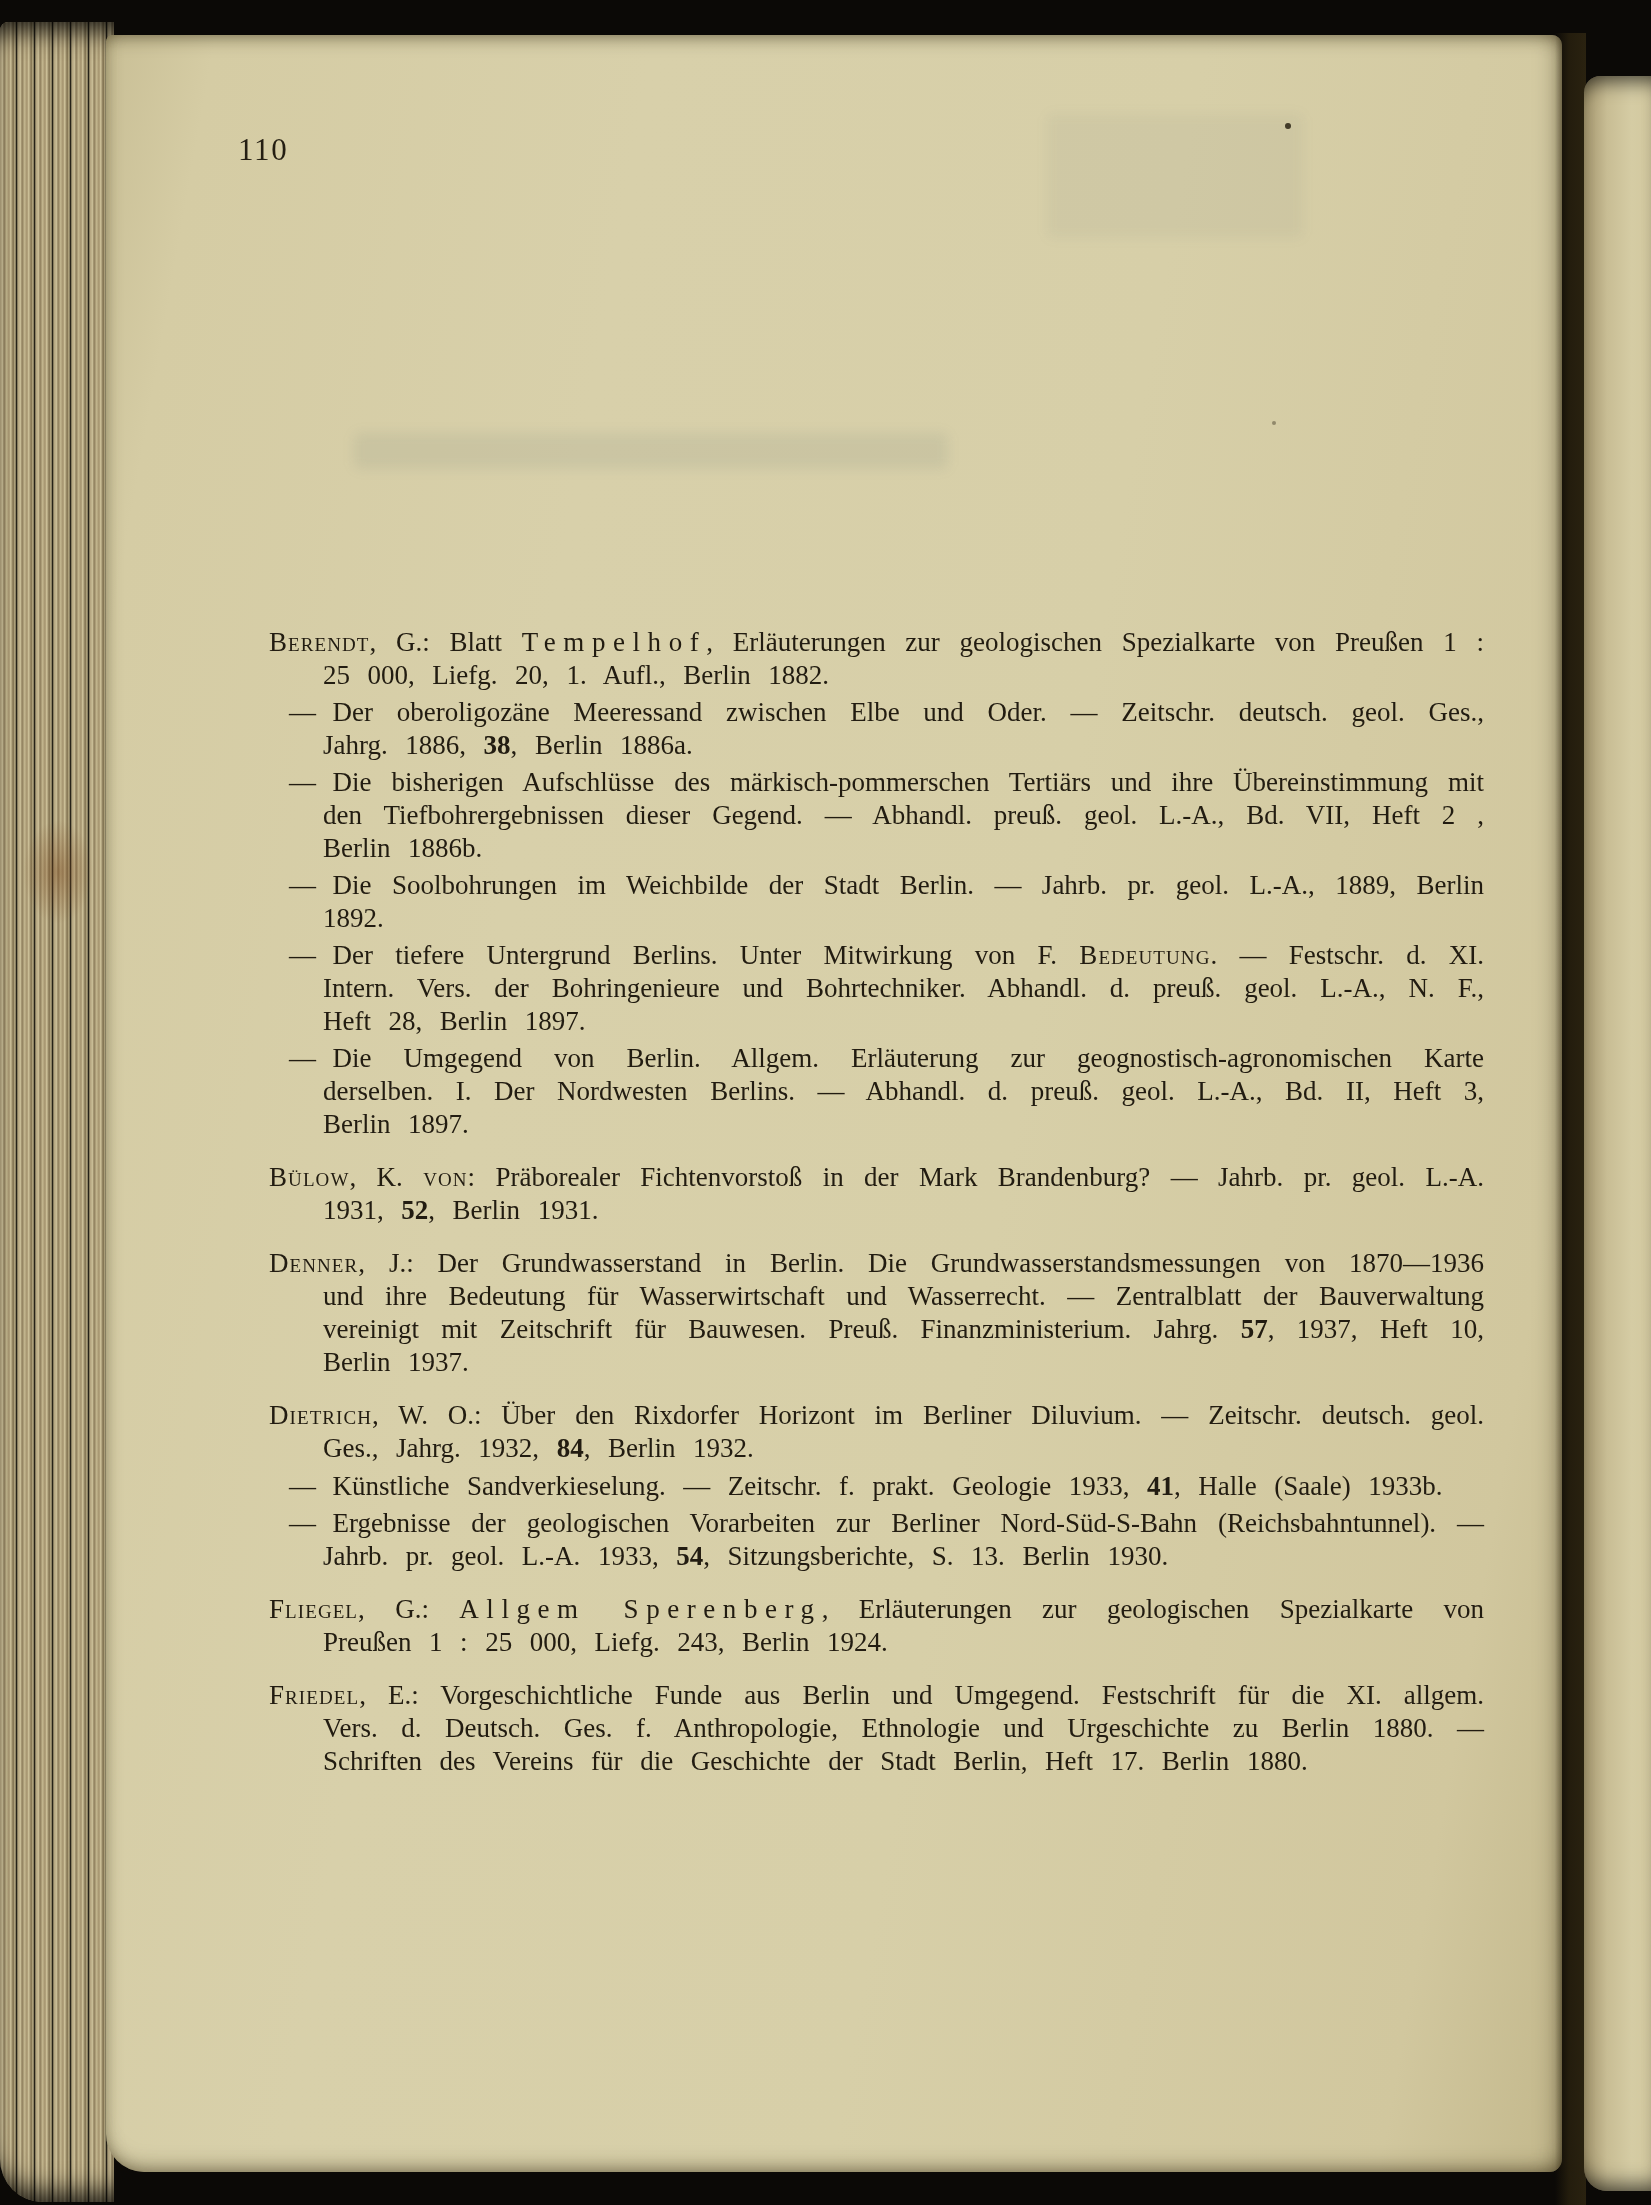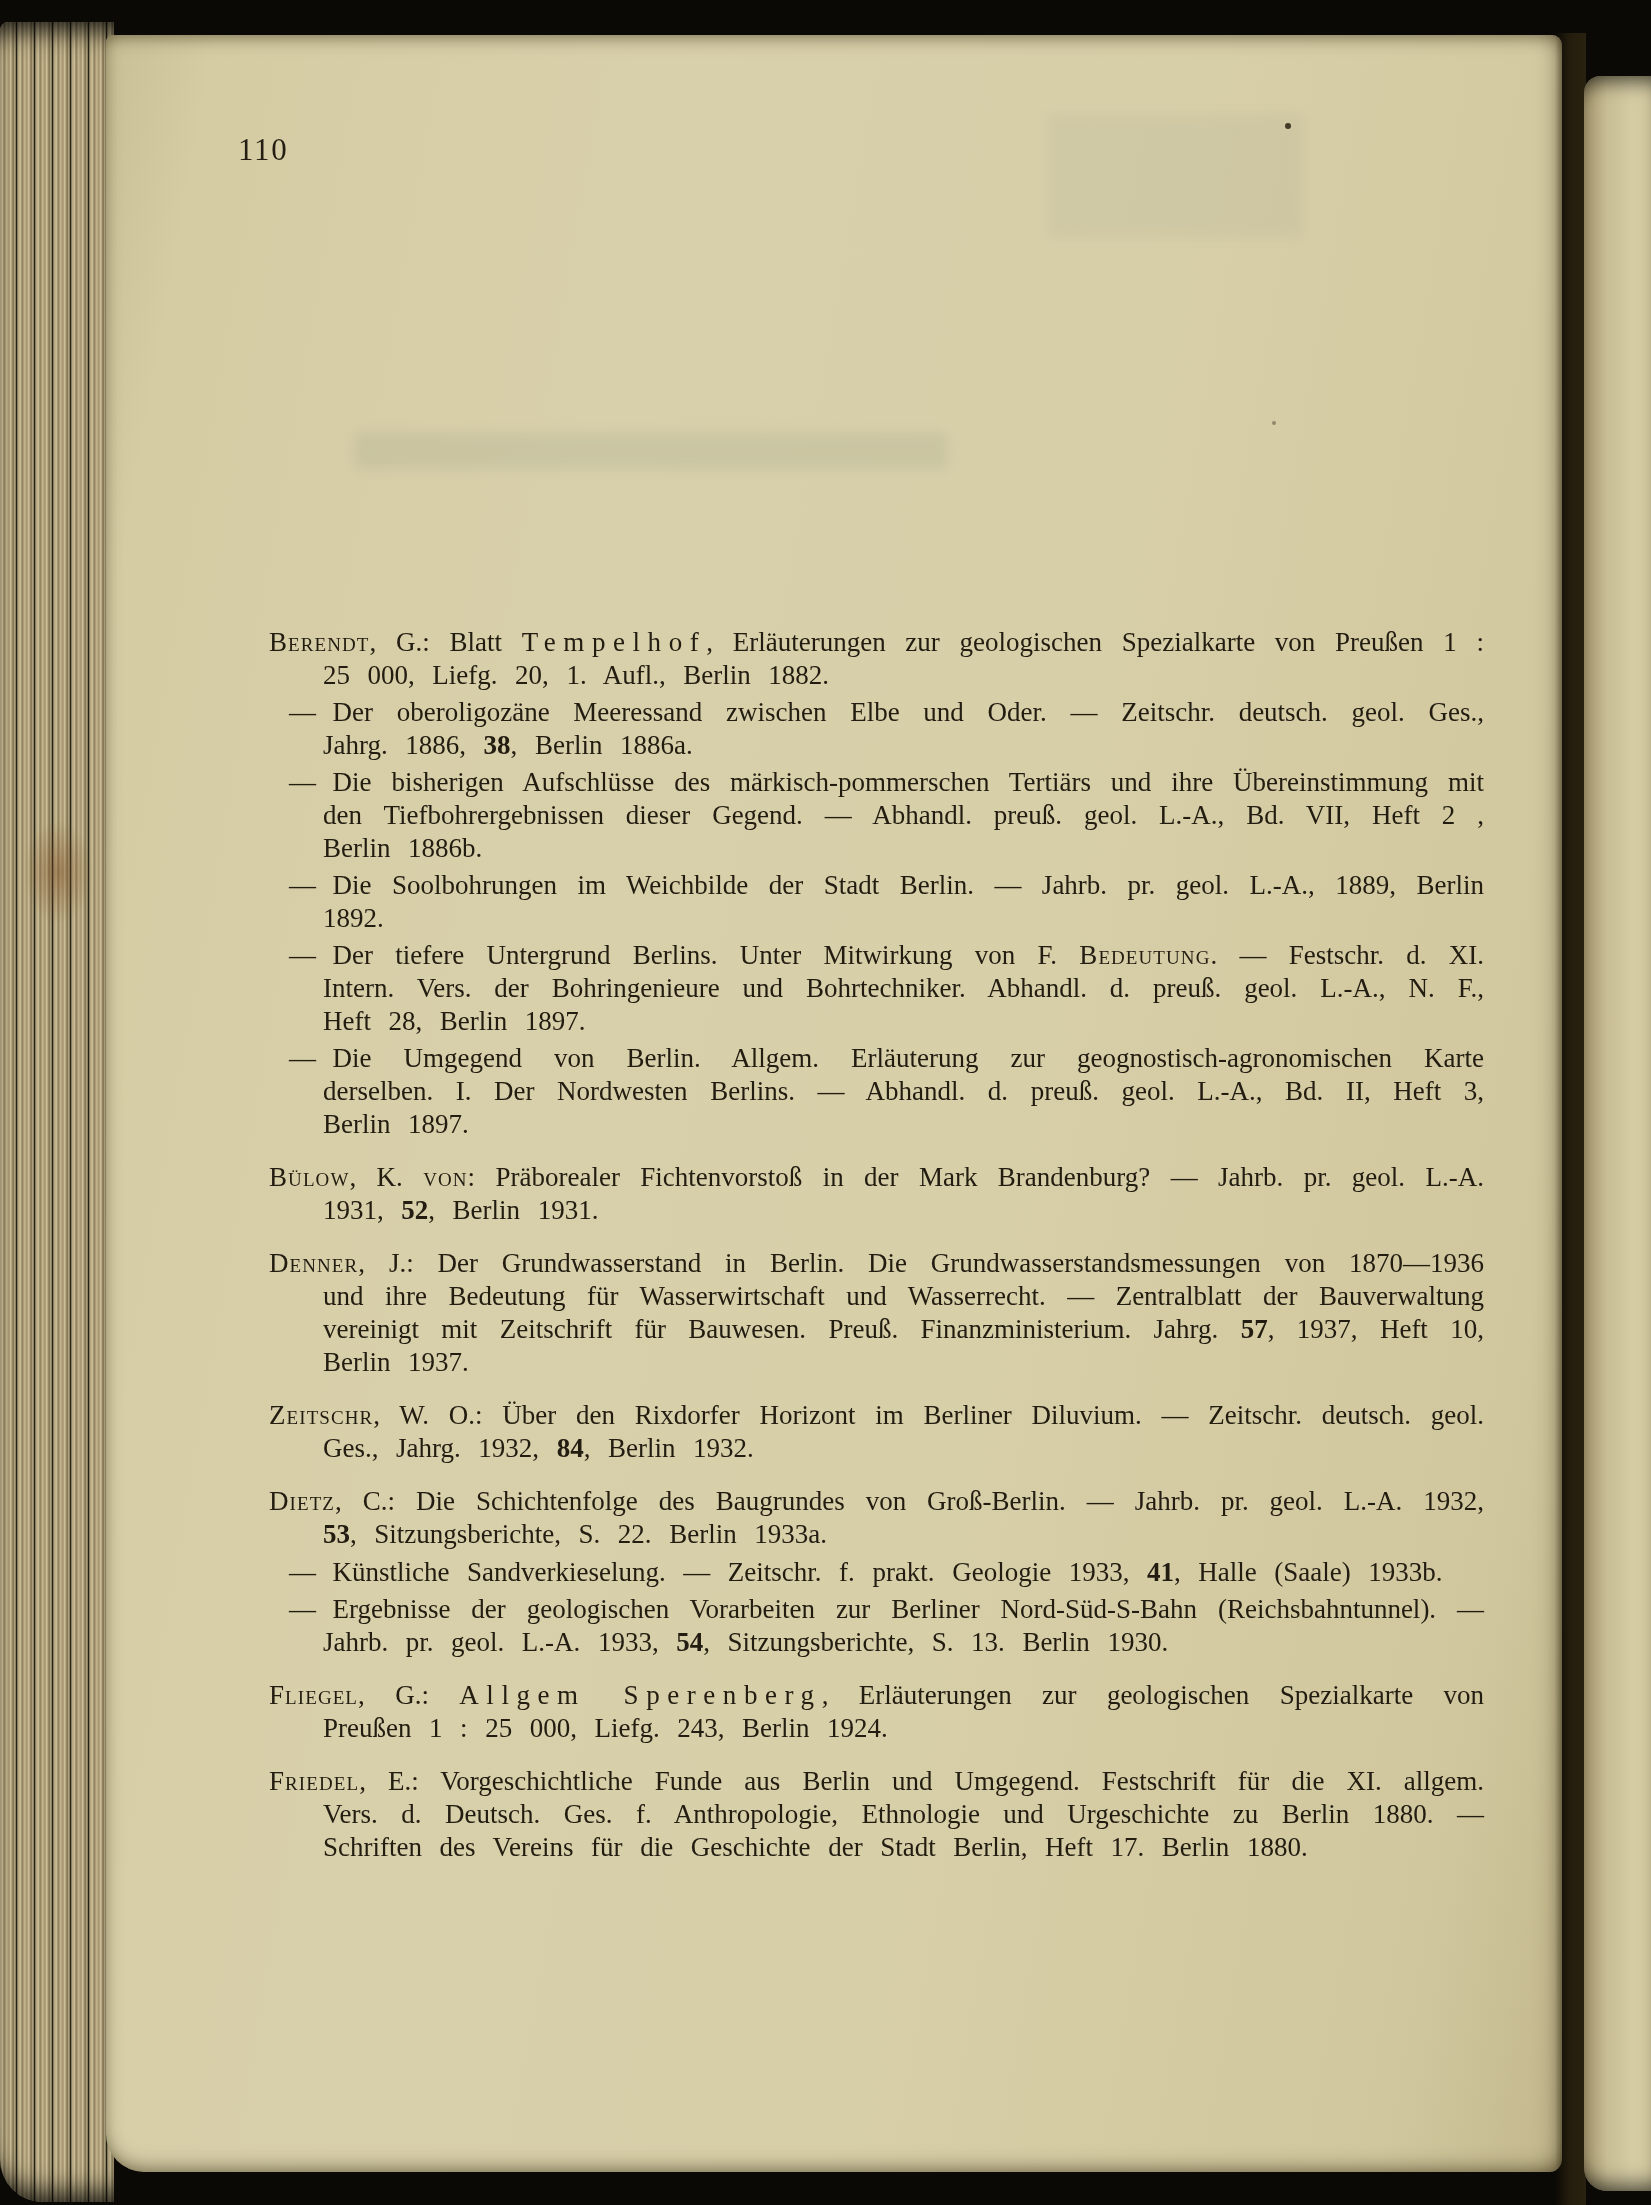--- a/index.html
+++ b/index.html
@@ -69,22 +69,21 @@
 
     <div id="bib">
         <div class="entry"><span class="sc">Berendt</span><span class="t">, G.: Blatt </span><span class="sp">Tempelhof</span><span class="t">, Erläuterungen zur geologischen Spezialkarte von Preußen 1 : 25 000, Liefg. 20, 1. Aufl., Berlin 1882.</span></div>
         <div class="entry"><span class="dash">—</span><span class="t">Der oberoligozäne Meeressand zwischen Elbe und Oder. — Zeitschr. deutsch. geol. Ges., Jahrg. 1886, </span><span class="b">38</span><span class="t">, Berlin 1886a.</span></div>
         <div class="entry"><span class="dash">—</span><span class="t">Die bisherigen Aufschlüsse des märkisch-pommerschen Tertiärs und ihre Übereinstimmung mit den Tiefbohrergebnissen dieser Gegend. — Abhandl. preuß. geol. L.-A., Bd. VII, Heft 2 , Berlin 1886b.</span></div>
         <div class="entry"><span class="dash">—</span><span class="t">Die Soolbohrungen im Weichbilde der Stadt Berlin. — Jahrb. pr. geol. L.-A., 1889, Berlin 1892.</span></div>
         <div class="entry"><span class="dash">—</span><span class="t">Der tiefere Untergrund Berlins. Unter Mitwirkung von F. </span><span class="sc">Bedeutung</span><span class="t">. — Festschr. d. XI. Intern. Vers. der Bohringenieure und Bohrtechniker. Abhandl. d. preuß. geol. L.-A., N. F., Heft 28, Berlin 1897.</span></div>
         <div class="entry"><span class="dash">—</span><span class="t">Die Umgegend von Berlin. Allgem. Erläuterung zur geognostisch-agronomischen Karte derselben. I. Der Nordwesten Berlins. — Abhandl. d. preuß. geol. L.-A., Bd. II, Heft 3, Berlin 1897.</span></div>
         <div class="entry na"><span class="sc">Bülow</span><span class="t">, K. </span><span class="sc">von</span><span class="t">: Präborealer Fichtenvorstoß in der Mark Brandenburg? — Jahrb. pr. geol. L.-A. 1931, </span><span class="b">52</span><span class="t">, Berlin 1931.</span></div>
         <div class="entry na"><span class="sc">Denner</span><span class="t">, J.: Der Grundwasserstand in Berlin. Die Grundwasserstandsmessungen von 1870—1936 und ihre Bedeutung für Wasserwirtschaft und Wasserrecht. — Zentralblatt der Bauverwaltung vereinigt mit Zeitschrift für Bauwesen. Preuß. Finanzministerium. Jahrg. </span><span class="b">57</span><span class="t">, 1937, Heft 10, Berlin 1937.</span></div>
-        <div class="entry na"><span class="sc">Zeitschr</span><span class="t">, W. O.: Über den Rixdorfer Horizont im Berliner Diluvium. — Zeitschr. deutsch. geol. Ges., Jahrg. 1932, </span><span class="b">84</span><span class="t">, Berlin 1932.</span></div>
-        <div class="entry na"><span class="sc">Dietz</span><span class="t">, C.: Die Schichtenfolge des Baugrundes von Groß-Berlin. — Jahrb. pr. geol. L.-A. 1932, </span><span class="b">53</span><span class="t">, Sitzungsberichte, S. 22.  Berlin 1933a.</span></div>
+        <div class="entry na"><span class="sc">Dietrich</span><span class="t">, W. O.: Über den Rixdorfer Horizont im Berliner Diluvium. — Zeitschr. deutsch. geol. Ges., Jahrg. 1932, </span><span class="b">84</span><span class="t">, Berlin 1932.</span></div>
         <div class="entry"><span class="dash">—</span><span class="t">Künstliche Sandverkieselung. — Zeitschr. f. prakt. Geologie 1933, </span><span class="b">41</span><span class="t">, Halle (Saale) 1933b.</span></div>
         <div class="entry"><span class="dash">—</span><span class="t">Ergebnisse der geologischen Vorarbeiten zur Berliner Nord-Süd-S-Bahn (Reichsbahntunnel). — Jahrb. pr. geol. L.-A. 1933, </span><span class="b">54</span><span class="t">, Sitzungsberichte, S. 13.  Berlin 1930.</span></div>
         <div class="entry na"><span class="sc">Fliegel</span><span class="t">, G.: </span><span class="sp">Allgem Sperenberg</span><span class="t">, Erläuterungen zur geologischen Spezialkarte von Preußen 1 : 25 000, Liefg. 243, Berlin 1924.</span></div>
         <div class="entry na"><span class="sc">Friedel</span><span class="t">, E.: Vorgeschichtliche Funde aus Berlin und Umgegend.  Festschrift für die XI. allgem. Vers. d. Deutsch. Ges. f. Anthropologie, Ethnologie und Urgeschichte zu Berlin 1880. — Schriften des Vereins für die Geschichte der Stadt Berlin, Heft 17. Berlin 1880.</span></div>
       </div>
 
     <div class="inkdot" style="left:1179px;top:88px;"></div>
     <div class="inkdot" style="left:1166px;top:386px;opacity:.4;width:4.1px;height:4.1px;"></div>
   </div>
 

